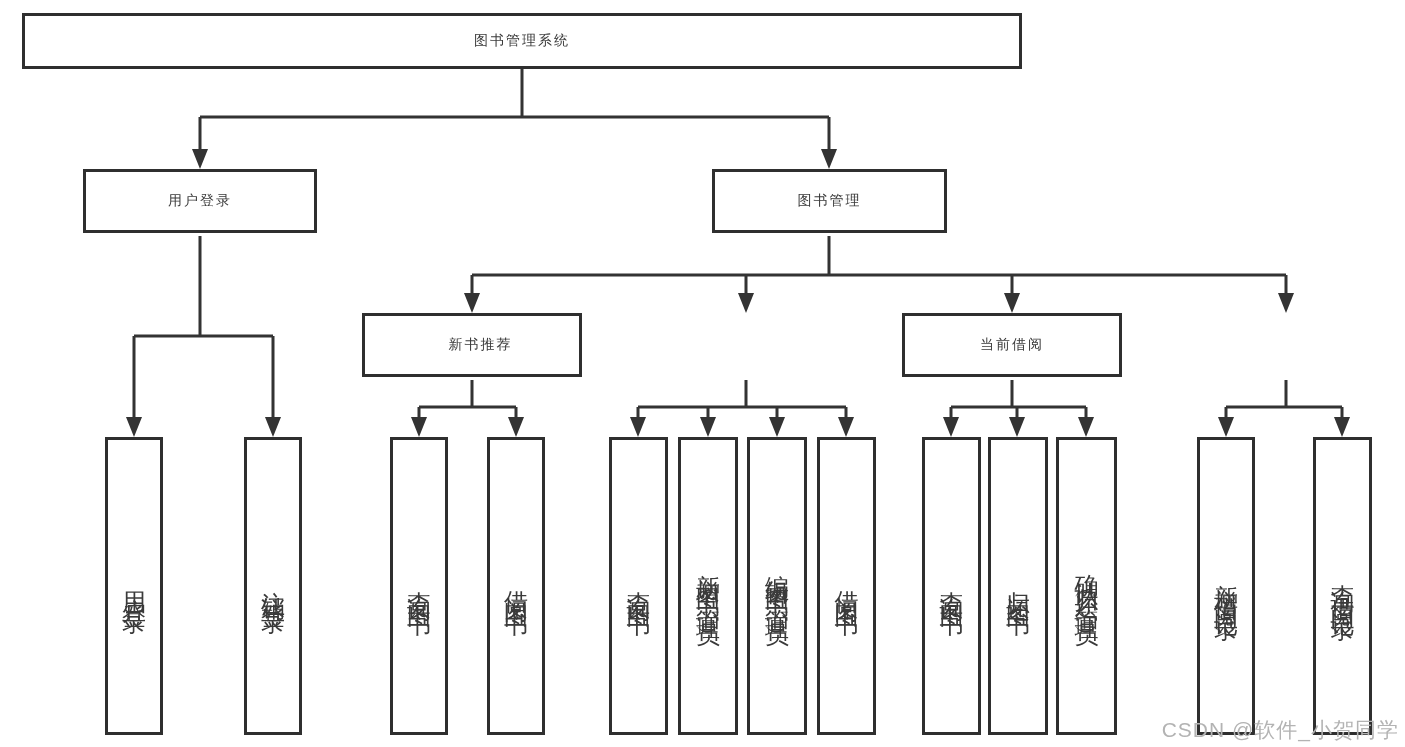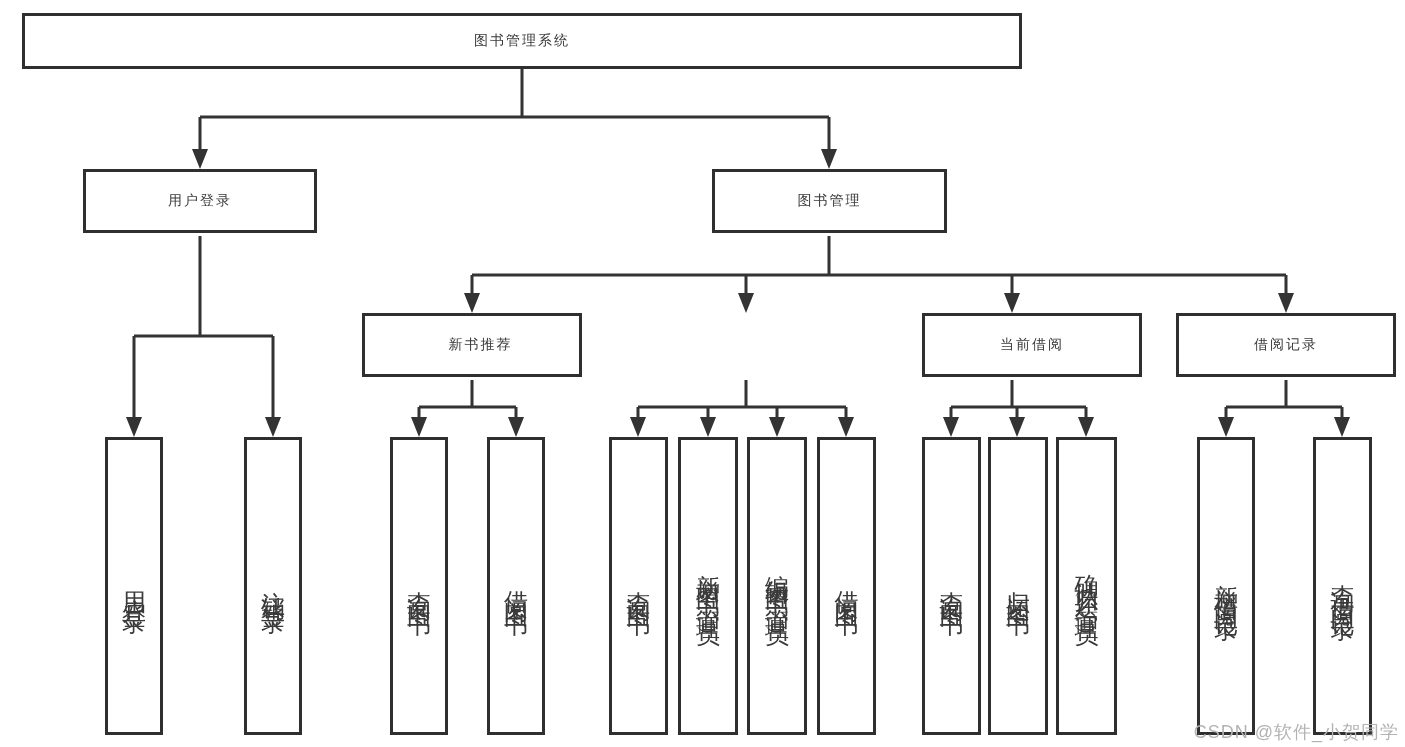--- a/index.html
+++ b/index.html
@@ -38,39 +38,39 @@
     line-height:1;
     white-space:nowrap;
   }
   
   .root{left:22px;top:13px;width:1000px;height:56px;}
   
   .l2a{left:83px;top:169px;width:234px;height:64px;}
   .l2b{left:712px;top:169px;width:235px;height:64px;}
   
   .l3{top:313px;height:64px;width:220px;}
-  .l3a{left:362px;padding-left:17px;} .l3b{left:636px;} .l3c{left:902px;margin-left:20px;} .l3d{left:1176px;}
+  .l3a{left:362px;padding-left:17px;} .l3b{left:636px;} .l3c{left:902px;} .l3d{left:1176px;}
   
   .leaf{top:437px;height:298px;}
   .lf1{left:105px;width:58px;}
   .lf2{left:244px;width:58px;}
   .lf3{left:390px;width:58px;}
   .lf4{left:487px;width:58px;}
   .lf5{left:609px;width:59px;}
   .lf6{left:678px;width:60px;}
   .lf7{left:747px;width:60px;}
   .lf8{left:817px;width:59px;}
   .lf9{left:922px;width:59px;}
   .lf10{left:988px;width:60px;}
   .lf11{left:1056px;width:61px;}
   .lf12{left:1197px;width:58px;}
   .lf13{left:1313px;width:59px;}
   .watermark{
     position:absolute;right:6px;bottom:3px;
-    font-size:18px;letter-spacing:1px;
+    font-size:21px;letter-spacing:1px;
     color:var(--wm);z-index:10;white-space:nowrap;
   }
 </style>
 </head>
 <body>
 
 <div class="canvas">
 
   <svg class="connectors" width="1405" height="747">
     <g>
@@ -125,23 +125,20 @@
   <div class="node hbox l2b">
     <span>图书管理</span>
   </div>
 
   <div class="node hbox l3 l3a">
     <span>新书推荐</span>
   </div>
   <div class="node hbox l3 l3c">
     <span>当前借阅</span>
   </div>
-  <div class="node hbox l3 l3d">
-    <span>借阅记录</span>
-  </div>
 
   <div class="node vbox leaf lf1">
     <span>用户登录</span>
   </div>
   <div class="node vbox leaf lf2">
     <span>注销登录</span>
   </div>
   <div class="node vbox leaf lf3">
     <span>查询图书</span>
   </div>

